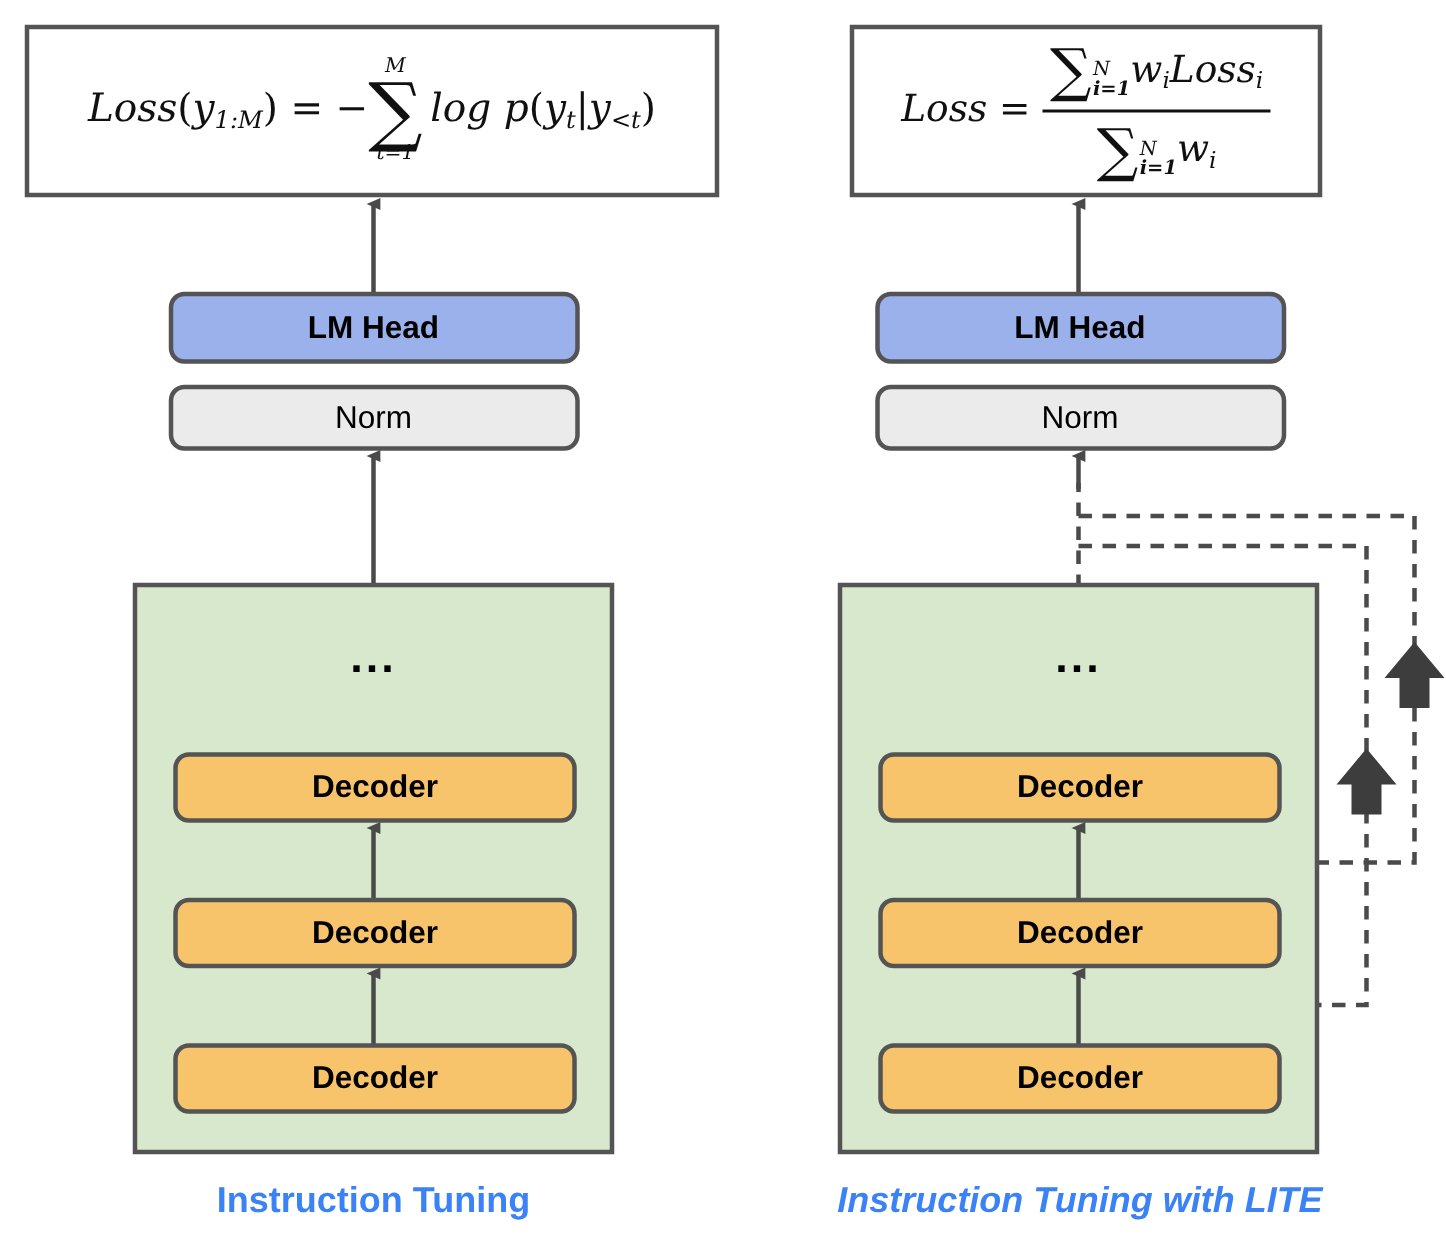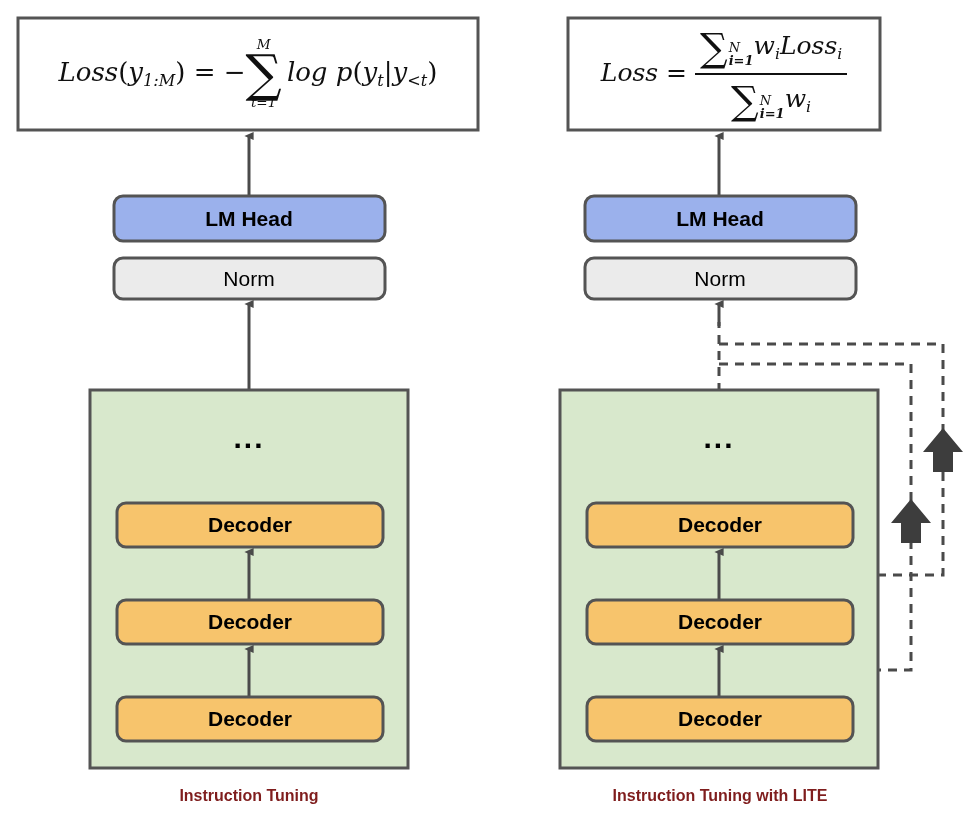--- a/index.html
+++ b/index.html
@@ -93,22 +93,22 @@
     text-align: center;
     line-height: 1.18;
   }
   .frac .num { display: block; padding: 0 5px 2px 5px; }
   .frac .den { display: block; padding: 3px 5px 0 5px; border-top: 2px solid #101010; }
 
   .caption {
     position: absolute;
     font-family: "Liberation Sans", sans-serif;
     font-weight: bold;
-    font-size: 16px;
-    color: #7f1d1d;
+    font-size: 24px;
+    color: #3b82f6;
     text-align: center;
     white-space: nowrap;
   }
 </style>
 </head>
 <body>
 
 <div id="stage">
 
   <svg class="diagram" viewBox="0 0 964 830">
@@ -197,15 +197,15 @@
   <div class="formula" style="left:36px; top:36px; width:424px; height:76px; font-size:26px; display:flex; align-items:center; justify-content:center;">
     <span><span class="mi">Loss</span><span class="mo">(</span><span class="mi">y</span><span class="sub">1:M</span><span class="mo">)</span>&nbsp;<span class="mo">=</span>&nbsp;<span class="mo">−</span><span class="bigsum"><span class="lim-top">M</span><span class="sg">∑</span><span class="lim-bot">t=1</span></span><span class="mi"> log</span>&nbsp;<span class="mi">p</span><span class="mo">(</span><span class="mi">y</span><span class="sub">t</span><span class="mo">|</span><span class="mi">y</span><span class="sub">&lt;t</span><span class="mo">)</span></span>
   </div>
 
   <div class="formula" style="left:586px; top:34px; width:276px; height:80px; font-size:25px; display:flex; align-items:center; justify-content:center;">
     <span><span class="mi">Loss</span>&nbsp;<span class="mo">=</span>&nbsp;<span class="frac"><span class="num"><span class="inlsum"><span class="sg">∑</span><span class="lims"><span class="tp">N</span><span class="bt">i=1</span></span></span><span class="mi">w</span><span class="sub">i</span><span class="mi">Loss</span><span class="sub">i</span></span><span class="den"><span class="inlsum"><span class="sg">∑</span><span class="lims"><span class="tp">N</span><span class="bt">i=1</span></span></span><span class="mi">w</span><span class="sub">i</span></span></span></span>
   </div>
 
   <div class="caption" style="left:90px; top:787px; width:318px;">Instruction Tuning</div>
 
-  <div class="caption" style="left:520px; top:787px; width:400px;">Instruction Tuning with LITE</div>
+  <div class="caption" style="left:520px; top:787px; width:400px;font-style:italic;">Instruction Tuning with LITE</div>
 
 </div>
 
 </body></html>

